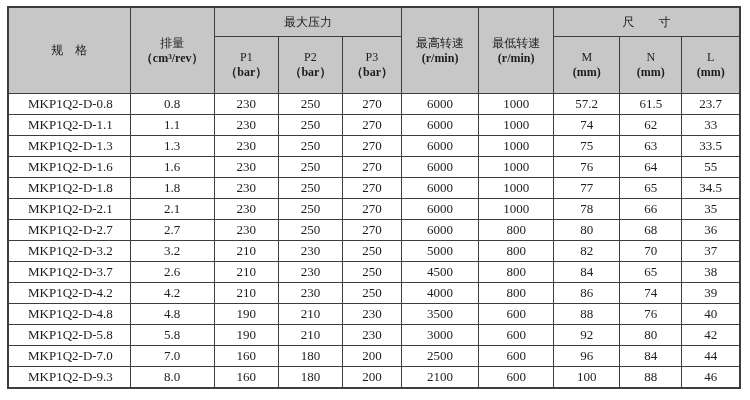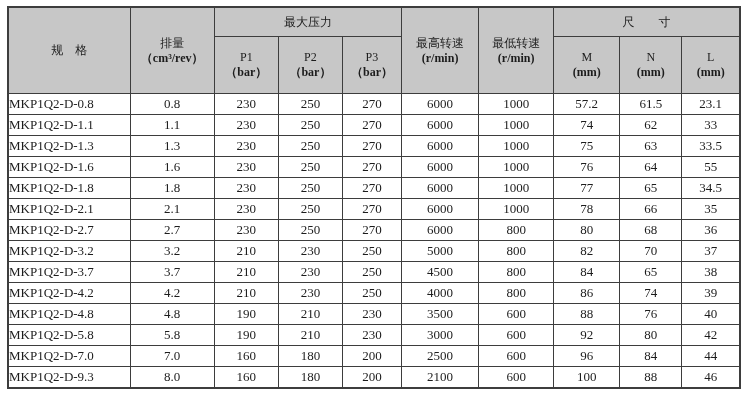--- a/index.html
+++ b/index.html
@@ -53,21 +53,21 @@
   }
   .spec-table tbody td {
     font-size: 13px;
     height: 20px;
     padding: 0 2px;
     background: #ffffff;
     white-space: nowrap;
   }
   .spec-table tbody td.spec-cell {
     text-align: left;
-    padding-left: 0;
+    padding-left: 19px;
   }
 </style>
 </head>
 <body>
 
 <div class="sheet">
   <table class="spec-table">
     <colgroup>
       <col style="width:122px">
       <col style="width:84px">
@@ -135,21 +135,21 @@
         <tr>
           <td class="spec-cell">MKP1Q2-D-0.8</td>
           <td>0.8</td>
           <td>230</td>
           <td>250</td>
           <td>270</td>
           <td>6000</td>
           <td>1000</td>
           <td>57.2</td>
           <td>61.5</td>
-          <td>23.1</td>
+          <td>23.7</td>
         </tr>
         <tr>
           <td class="spec-cell">MKP1Q2-D-1.1</td>
           <td>1.1</td>
           <td>230</td>
           <td>250</td>
           <td>270</td>
           <td>6000</td>
           <td>1000</td>
           <td>74</td>
@@ -223,21 +223,21 @@
           <td>230</td>
           <td>250</td>
           <td>5000</td>
           <td>800</td>
           <td>82</td>
           <td>70</td>
           <td>37</td>
         </tr>
         <tr>
           <td class="spec-cell">MKP1Q2-D-3.7</td>
-          <td>3.7</td>
+          <td>2.6</td>
           <td>210</td>
           <td>230</td>
           <td>250</td>
           <td>4500</td>
           <td>800</td>
           <td>84</td>
           <td>65</td>
           <td>38</td>
         </tr>
         <tr>

